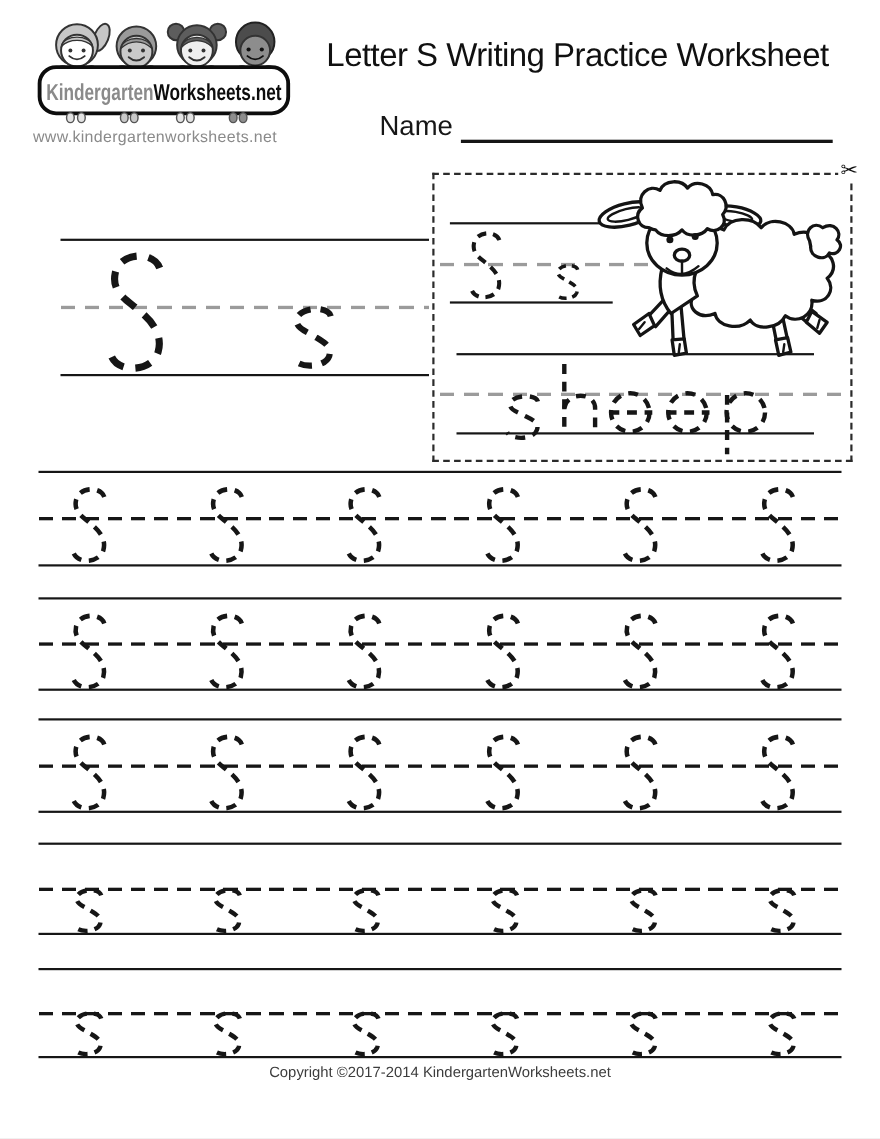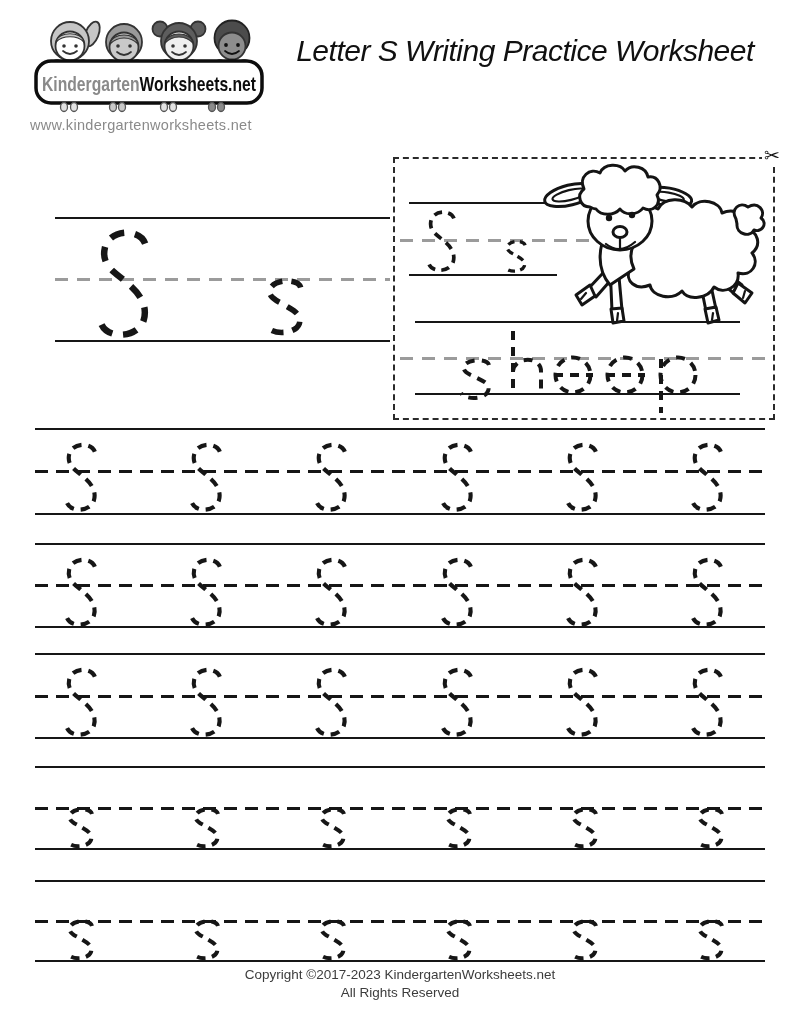--- a/index.html
+++ b/index.html
@@ -4,21 +4,21 @@
 <style>
   html,body{margin:0;padding:0;background:#e8e8e8;}
   .page{position:relative;width:800px;height:1035px;background:#ffffff;margin:0 auto;
         font-family:"Liberation Sans",sans-serif;color:#161616;overflow:hidden;}
   .abs{position:absolute;}
 
   
   .brand-url{position:absolute;left:30px;top:117px;width:238px;text-align:left;
              font-size:14.5px;color:#8a8a8a;letter-spacing:.3px;}
   .title{position:absolute;left:250px;top:34px;width:550px;text-align:center;
-         font-size:30px;letter-spacing:-.5px;color:#101010;font-style:italic;}
+         font-size:30px;letter-spacing:-.5px;color:#101010;}
   .name-row{position:absolute;left:345px;top:101px;display:flex;align-items:flex-end;gap:7px;}
   .name-label{font-size:25px;color:#161616;}
   .name-line{width:338px;height:26px;border-bottom:3px solid #161616;}
 
   
   .ruleset{position:absolute;box-sizing:border-box;
            border-top:2.5px solid #161616;border-bottom:2.5px solid #161616;}
   .mid{position:absolute;left:0;right:0;height:3px;top:calc(50% - 1.5px);
        background:repeating-linear-gradient(90deg,#161616 0 13px,transparent 13px 21px);}
   .mid.gray{height:2.5px;
@@ -125,20 +125,24 @@
         <ellipse cx="89" cy="95" rx="3.5" ry="4.5" fill="#c9c9c9"></ellipse>
       <ellipse cx="131" cy="95" rx="3.5" ry="4.5" fill="#e2e2e2"></ellipse>
         <ellipse cx="140" cy="95" rx="3.5" ry="4.5" fill="#e2e2e2"></ellipse>
       <ellipse cx="179" cy="95" rx="3.5" ry="4.5" fill="#8d8d8d"></ellipse>
         <ellipse cx="188" cy="95" rx="3.5" ry="4.5" fill="#8d8d8d"></ellipse>
     </g>
   </svg>
   <div class="brand-url">www.kindergartenworksheets.net</div>
 
   <div class="title">Letter S Writing Practice Worksheet</div>
+  <div class="name-row">
+    <span class="name-label">Name</span>
+    <div class="name-line"></div>
+  </div>
 
   <div class="ruleset" style="left:55px;top:217px;width:335px;height:125px;">
     <div class="mid gray"></div>
     <svg class="abs" style="left:26px;top:3px" width="88" height="121" viewBox="-1 -3 40 84">
       <use href="#glyph-S" class="stroke trace"></use>
       </svg>
     <svg class="abs" style="left:200px;top:56px" width="58" height="64" viewBox="-1 -2 30 46">
       <use href="#glyph-s" class="stroke trace-s"></use>
       </svg>
   </div>
@@ -339,17 +343,16 @@
         <svg width="34" height="46" viewBox="-1 -2 30 46">
           <use href="#glyph-s" class="stroke trace-s"></use>
         </svg>
         <svg width="34" height="46" viewBox="-1 -2 30 46">
           <use href="#glyph-s" class="stroke trace-s"></use>
         </svg>
       </div>
   </div>
 
   <div class="footer">
-    <div>Copyright ©2017-2023 KindergartenWorksheets.net</div>
-    <div>All Rights Reserved</div>
+    <div>Copyright ©2017-2014 KindergartenWorksheets.net</div>
   </div>
 
 </div>
 
 </body></html>

